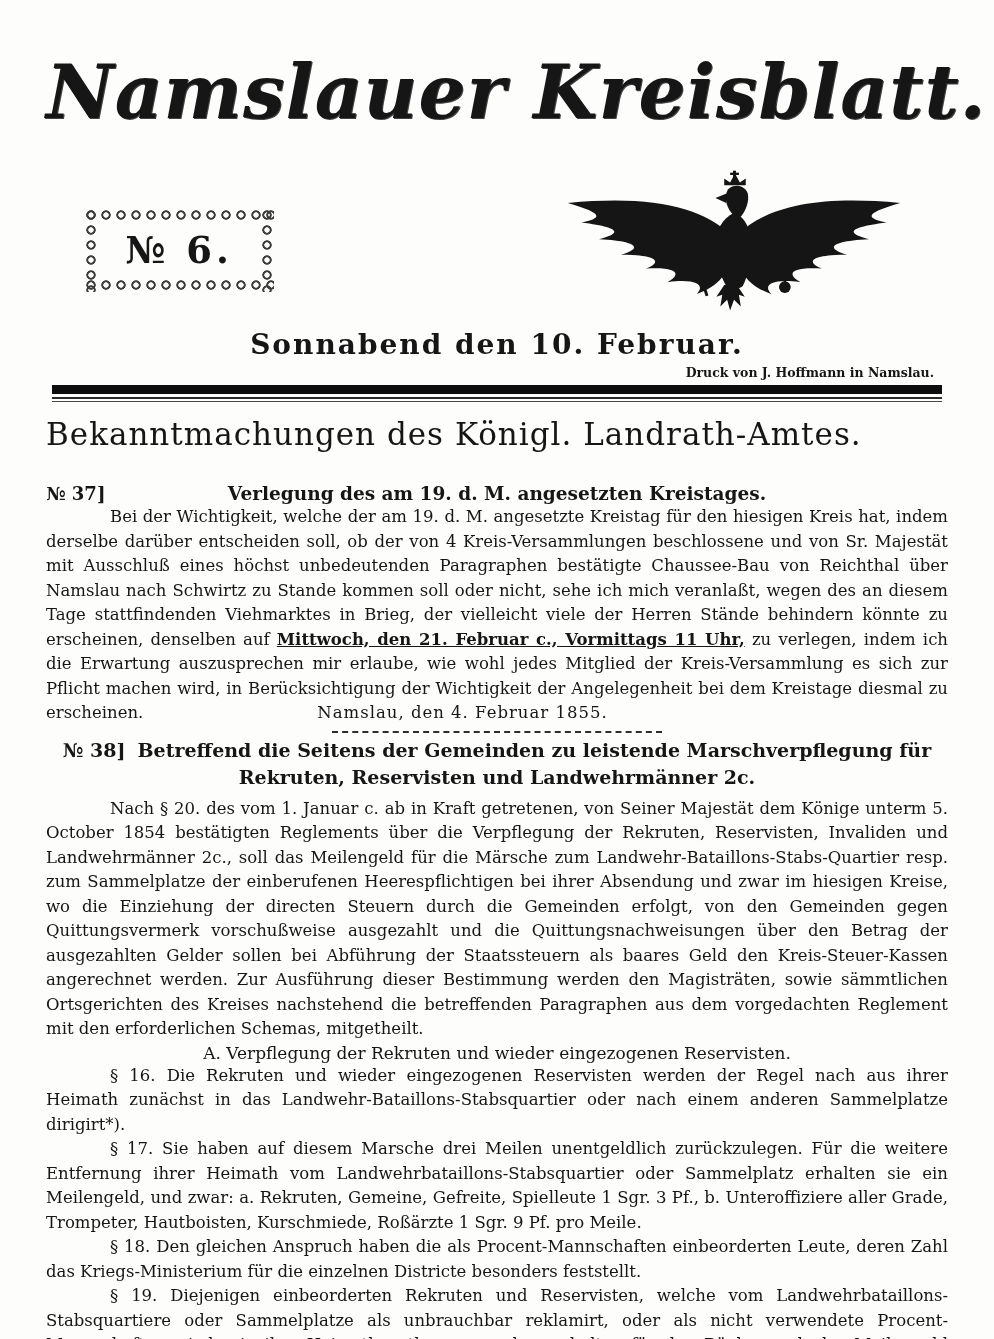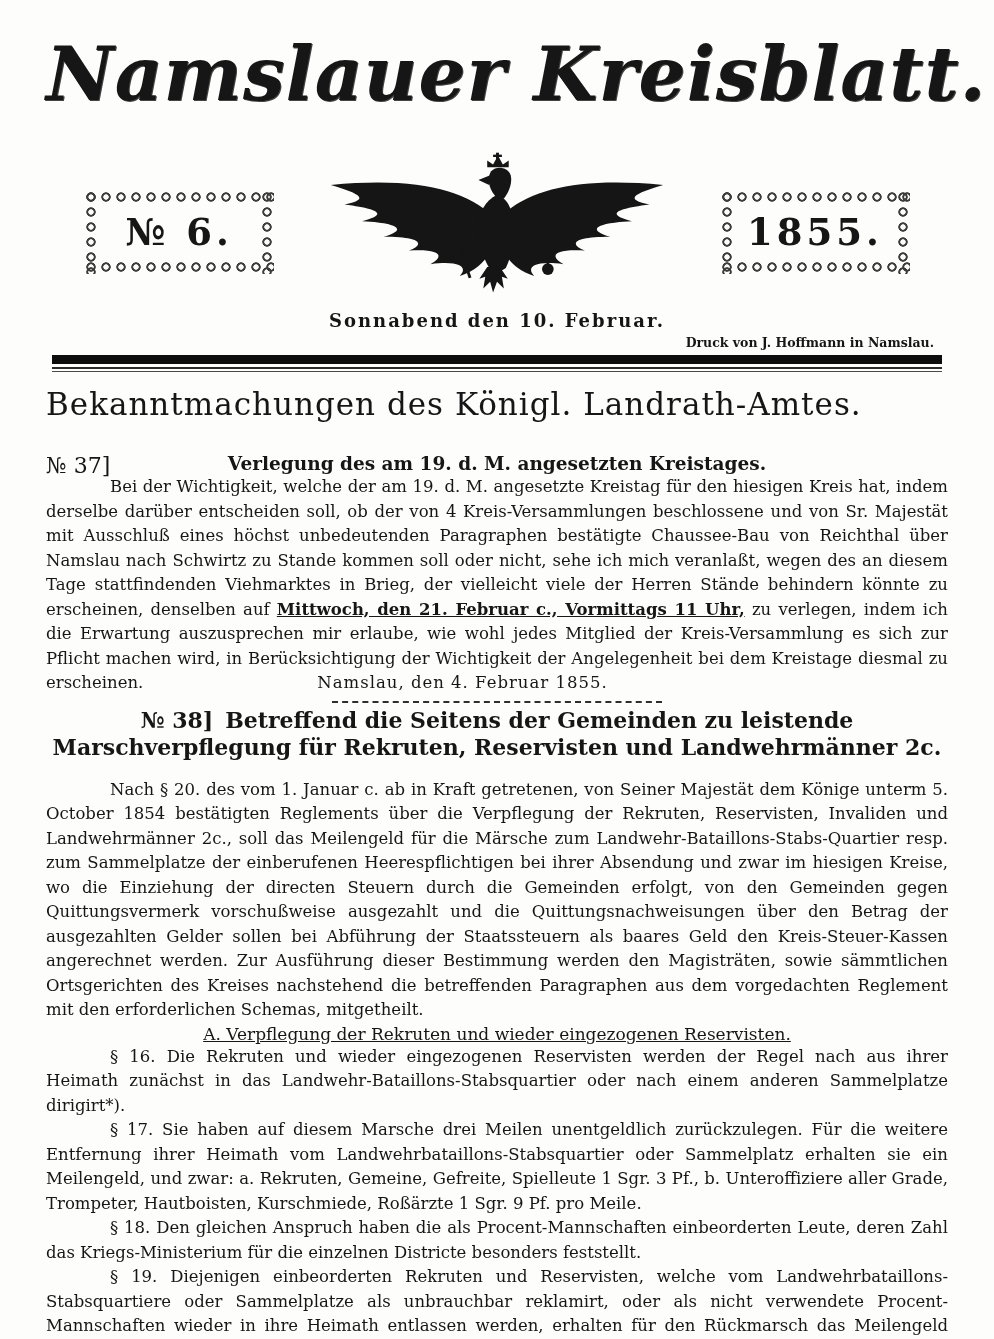--- a/index.html
+++ b/index.html
@@ -7,21 +7,21 @@
     width:994px;height:1339px;
     background:#fdfdfc;
     color:#161616;
     font-family:"DejaVu Serif","Liberation Serif",serif;
     overflow:hidden;
     position:relative;
   }
   .page{padding:0 46px;}
 
   
-  .masthead{ text-align:center; padding-top:14px; height:142px; }
+  .masthead{ text-align:center; padding-top:32px; height:142px; }
   .masthead .title{
     font-size:74px; line-height:120px;
     font-weight:bold; font-style:italic;
     letter-spacing:1px;
     text-shadow:1px 1px 0 #444;
     white-space:nowrap;
   }
 
   
   .emblem-row{
@@ -42,57 +42,57 @@
     background-size:15px 14px,15px 14px,14px 15px,14px 15px;
     background-position:left top,left bottom,left top,right top;
     background-repeat:repeat-x,repeat-x,repeat-y,repeat-y;
   }
   .fancy-box .boxtext{
     font-size:37px; font-weight:bold; letter-spacing:4px; line-height:44px;
   }
   .eagle{ flex:0 0 auto; margin-top:-6px; }
 
   
-  .dateline{ text-align:center; font-weight:bold; font-size:18px; letter-spacing:2px; margin-top:2px; }
+  .dateline{ text-align:center; font-weight:bold; font-size:28px; letter-spacing:2px; margin-top:2px; }
   .imprint{ text-align:right; font-weight:bold; font-size:12.5px; margin-top:4px; padding-right:14px; }
 
   
   .rules{ margin:5px 6px 0; }
   .rule-thick{ height:9px; background:#0d0d0d; }
   .rule-thin1{ height:2px; background:#2c2c2c; margin-top:3px; }
   .rule-thin2{ height:1px; background:#4a4a4a; margin-top:2px; }
 
   
   .main-heading{
     font-weight:normal; font-size:31px; letter-spacing:1px;
     margin:14px 0 6px;
   }
   .sec-row{ position:relative; margin:2px 0 1px; }
-  .sec-label{ position:absolute; left:0; top:0; font-weight:normal; font-size:22px; }
+  .sec-label{ position:absolute; left:0; top:0; font-weight:bold; font-size:18px; }
   .sec-title{ text-align:center; font-weight:bold; font-size:18.5px;margin-top:31px; }
 
   p.body{
     margin:0; font-size:16.5px; line-height:24.5px;
     text-align:justify; text-indent:64px;
   }
   .b{ font-weight:bold;text-decoration:underline; }
   .sig{ display:inline-block; margin-left:110px; letter-spacing:1px; }
 
   .divider{
     width:330px; margin:5px auto 4px;
     border:0; border-top:2.5px dashed #2e2e2e;
   }
   .sec38-head{
-    text-align:center; font-weight:bold; font-size:22px; line-height:27px;
-    margin:1px 0 17px;
+    text-align:center; font-weight:bold; font-size:19px; line-height:27px;
+    margin:1px 0 6px;
   }
   .sec38-head .lbl{ padding-right:12px; }
 
   .subheading{ text-align:center; font-weight:bold; font-size:18px; margin:1px 0; }
-  .part-line{ text-align:center; font-size:17px; margin:1px 0;text-decoration:underline; }
+  .part-line{ text-align:center; font-size:17px; margin:1px 0; }
 </style>
 </head>
 <body>
 
 <div class="page">
 
   <div class="masthead">
     <div class="title">Namslauer Kreisblatt.</div>
   </div>
 
@@ -122,23 +122,20 @@
 
           <rect x="146" y="98" width="3" height="30" transform="rotate(-18 147 112)"></rect>
 
           <circle cx="232" cy="118" r="6"></circle>
           <rect x="230.8" y="104" width="2.4" height="9"></rect>
           <rect x="227.5" y="107" width="9" height="2.4"></rect>
         </g>
       </svg>
     </div>
 
-    <div class="fancy-box">
-      <span class="boxtext">1855.</span>
-    </div>
   </div>
 
   <div class="dateline">Sonnabend den 10. Februar.</div>
   <div class="imprint">Druck von J. Hoffmann in Namslau.</div>
 
   <div class="rules">
     <div class="rule-thick"></div>
     <div class="rule-thin1"></div>
     <div class="rule-thin2"></div>
   </div>

